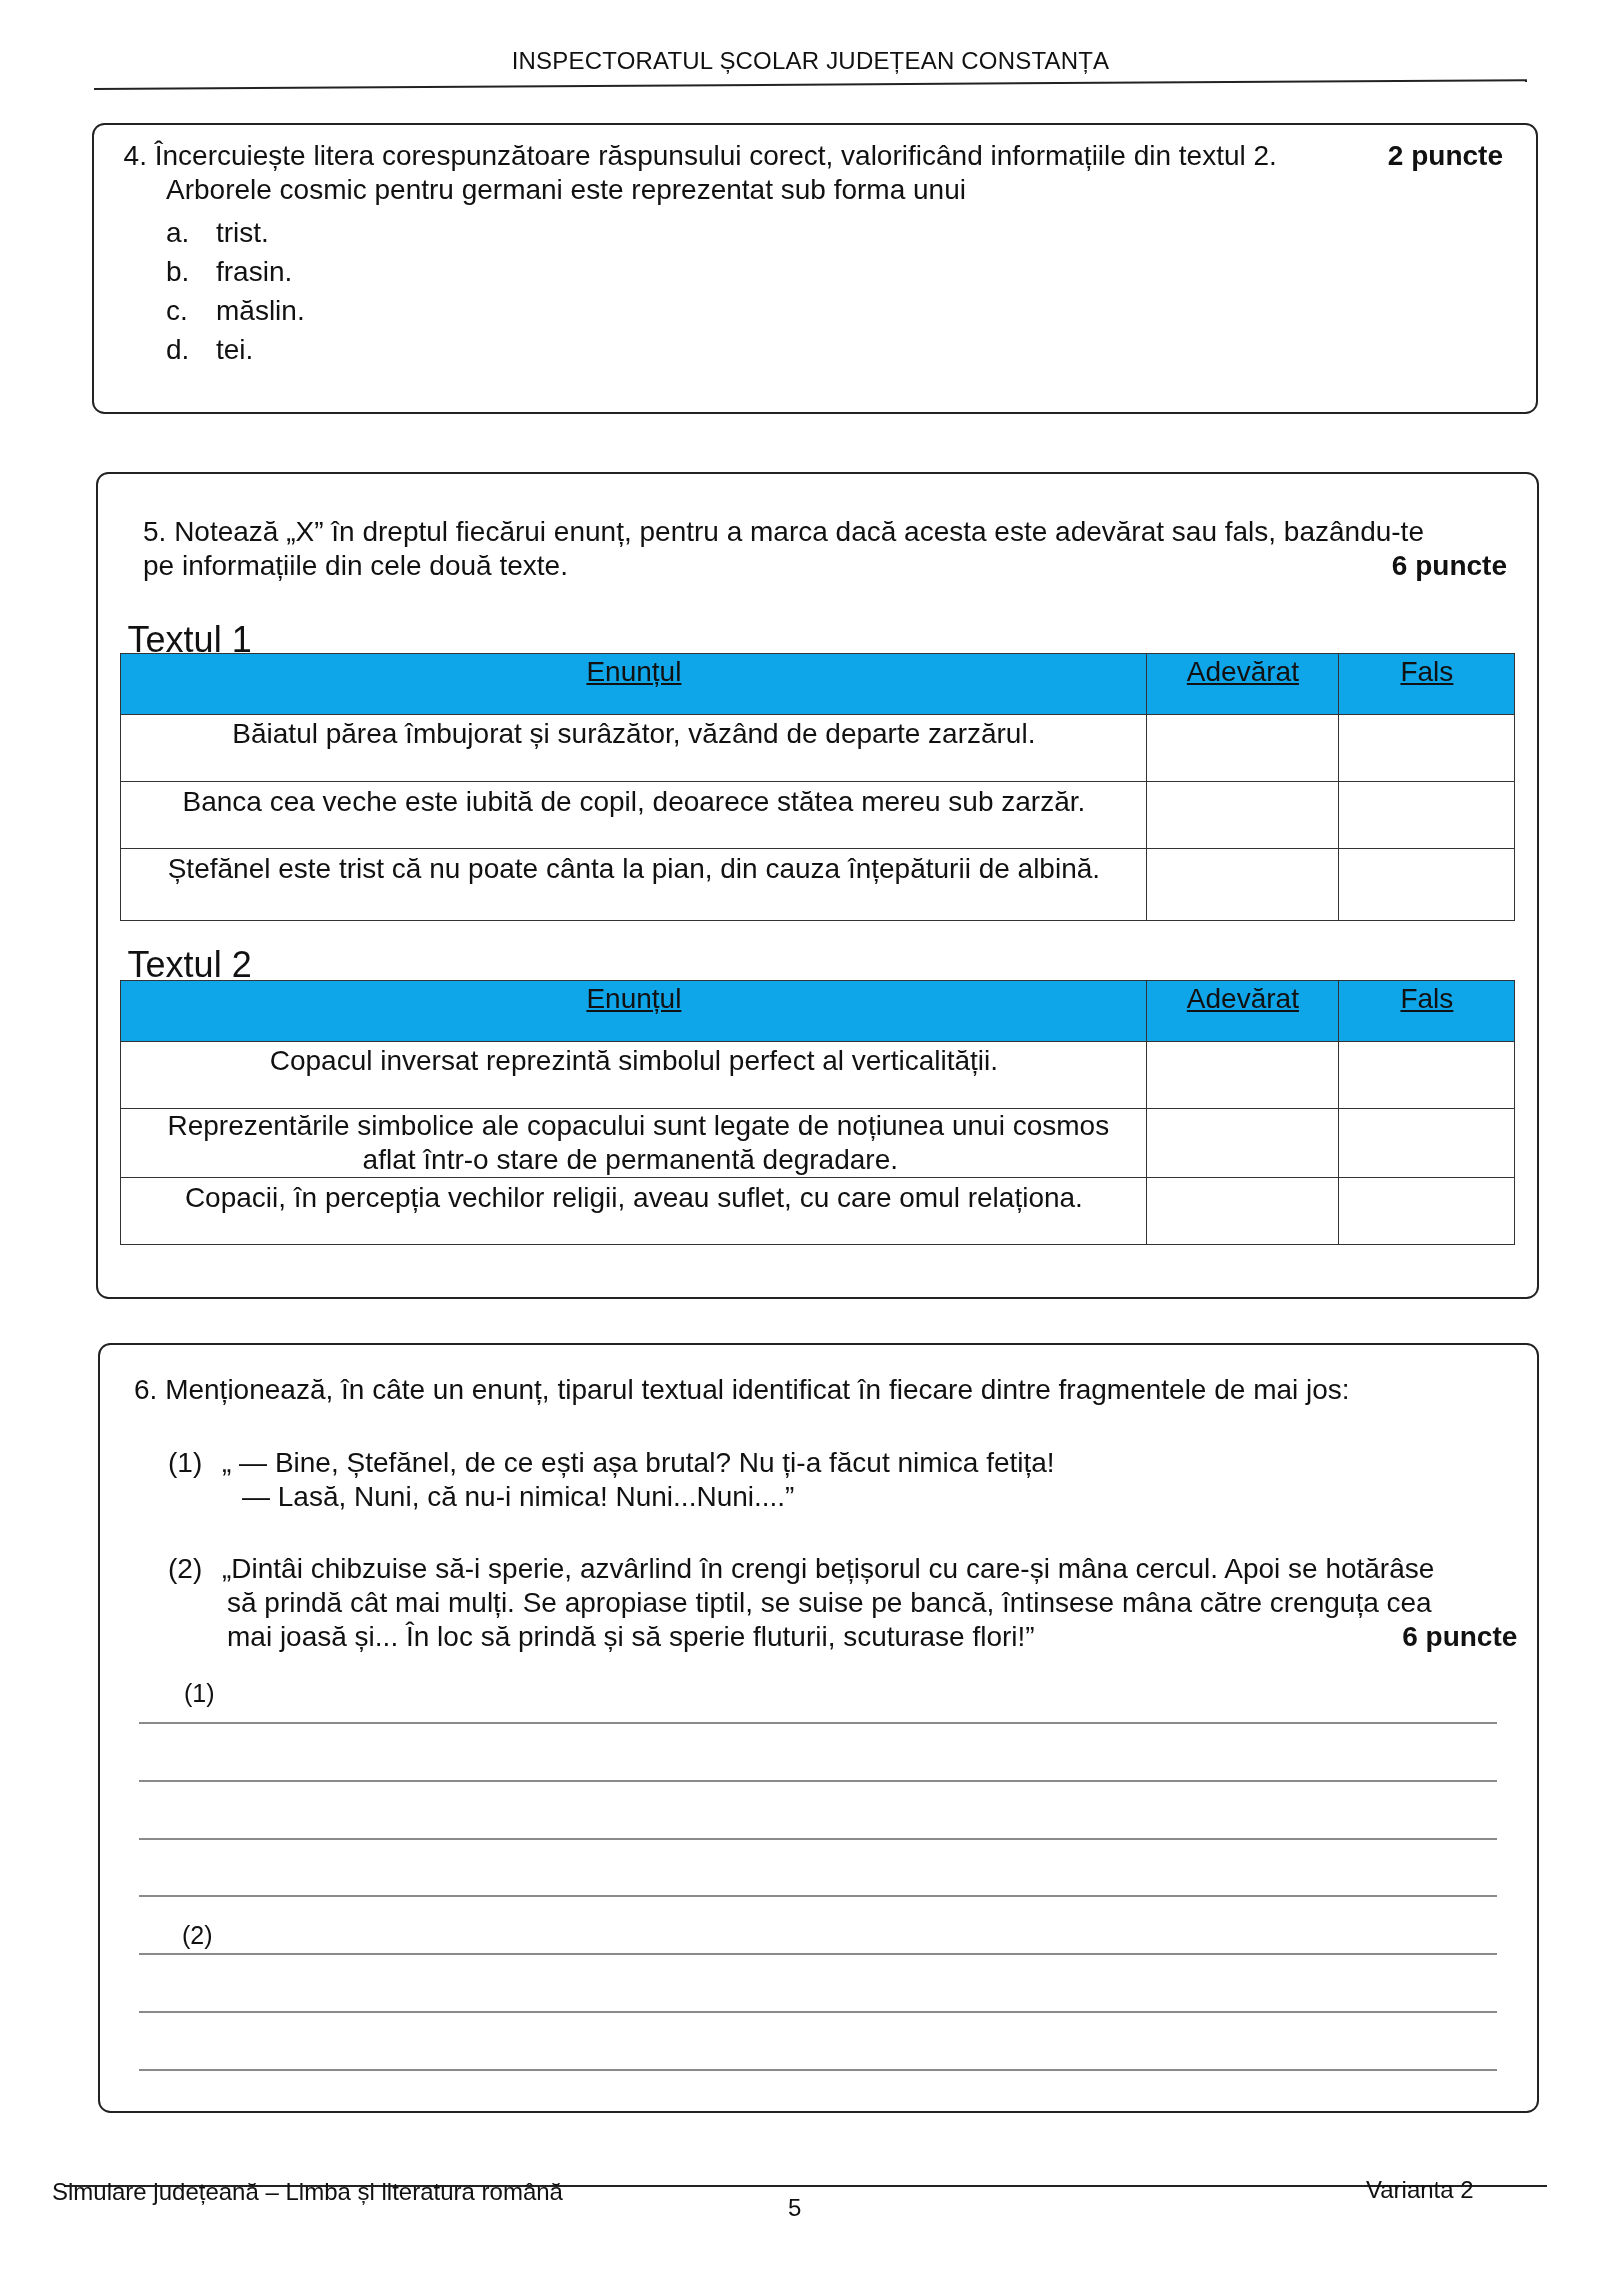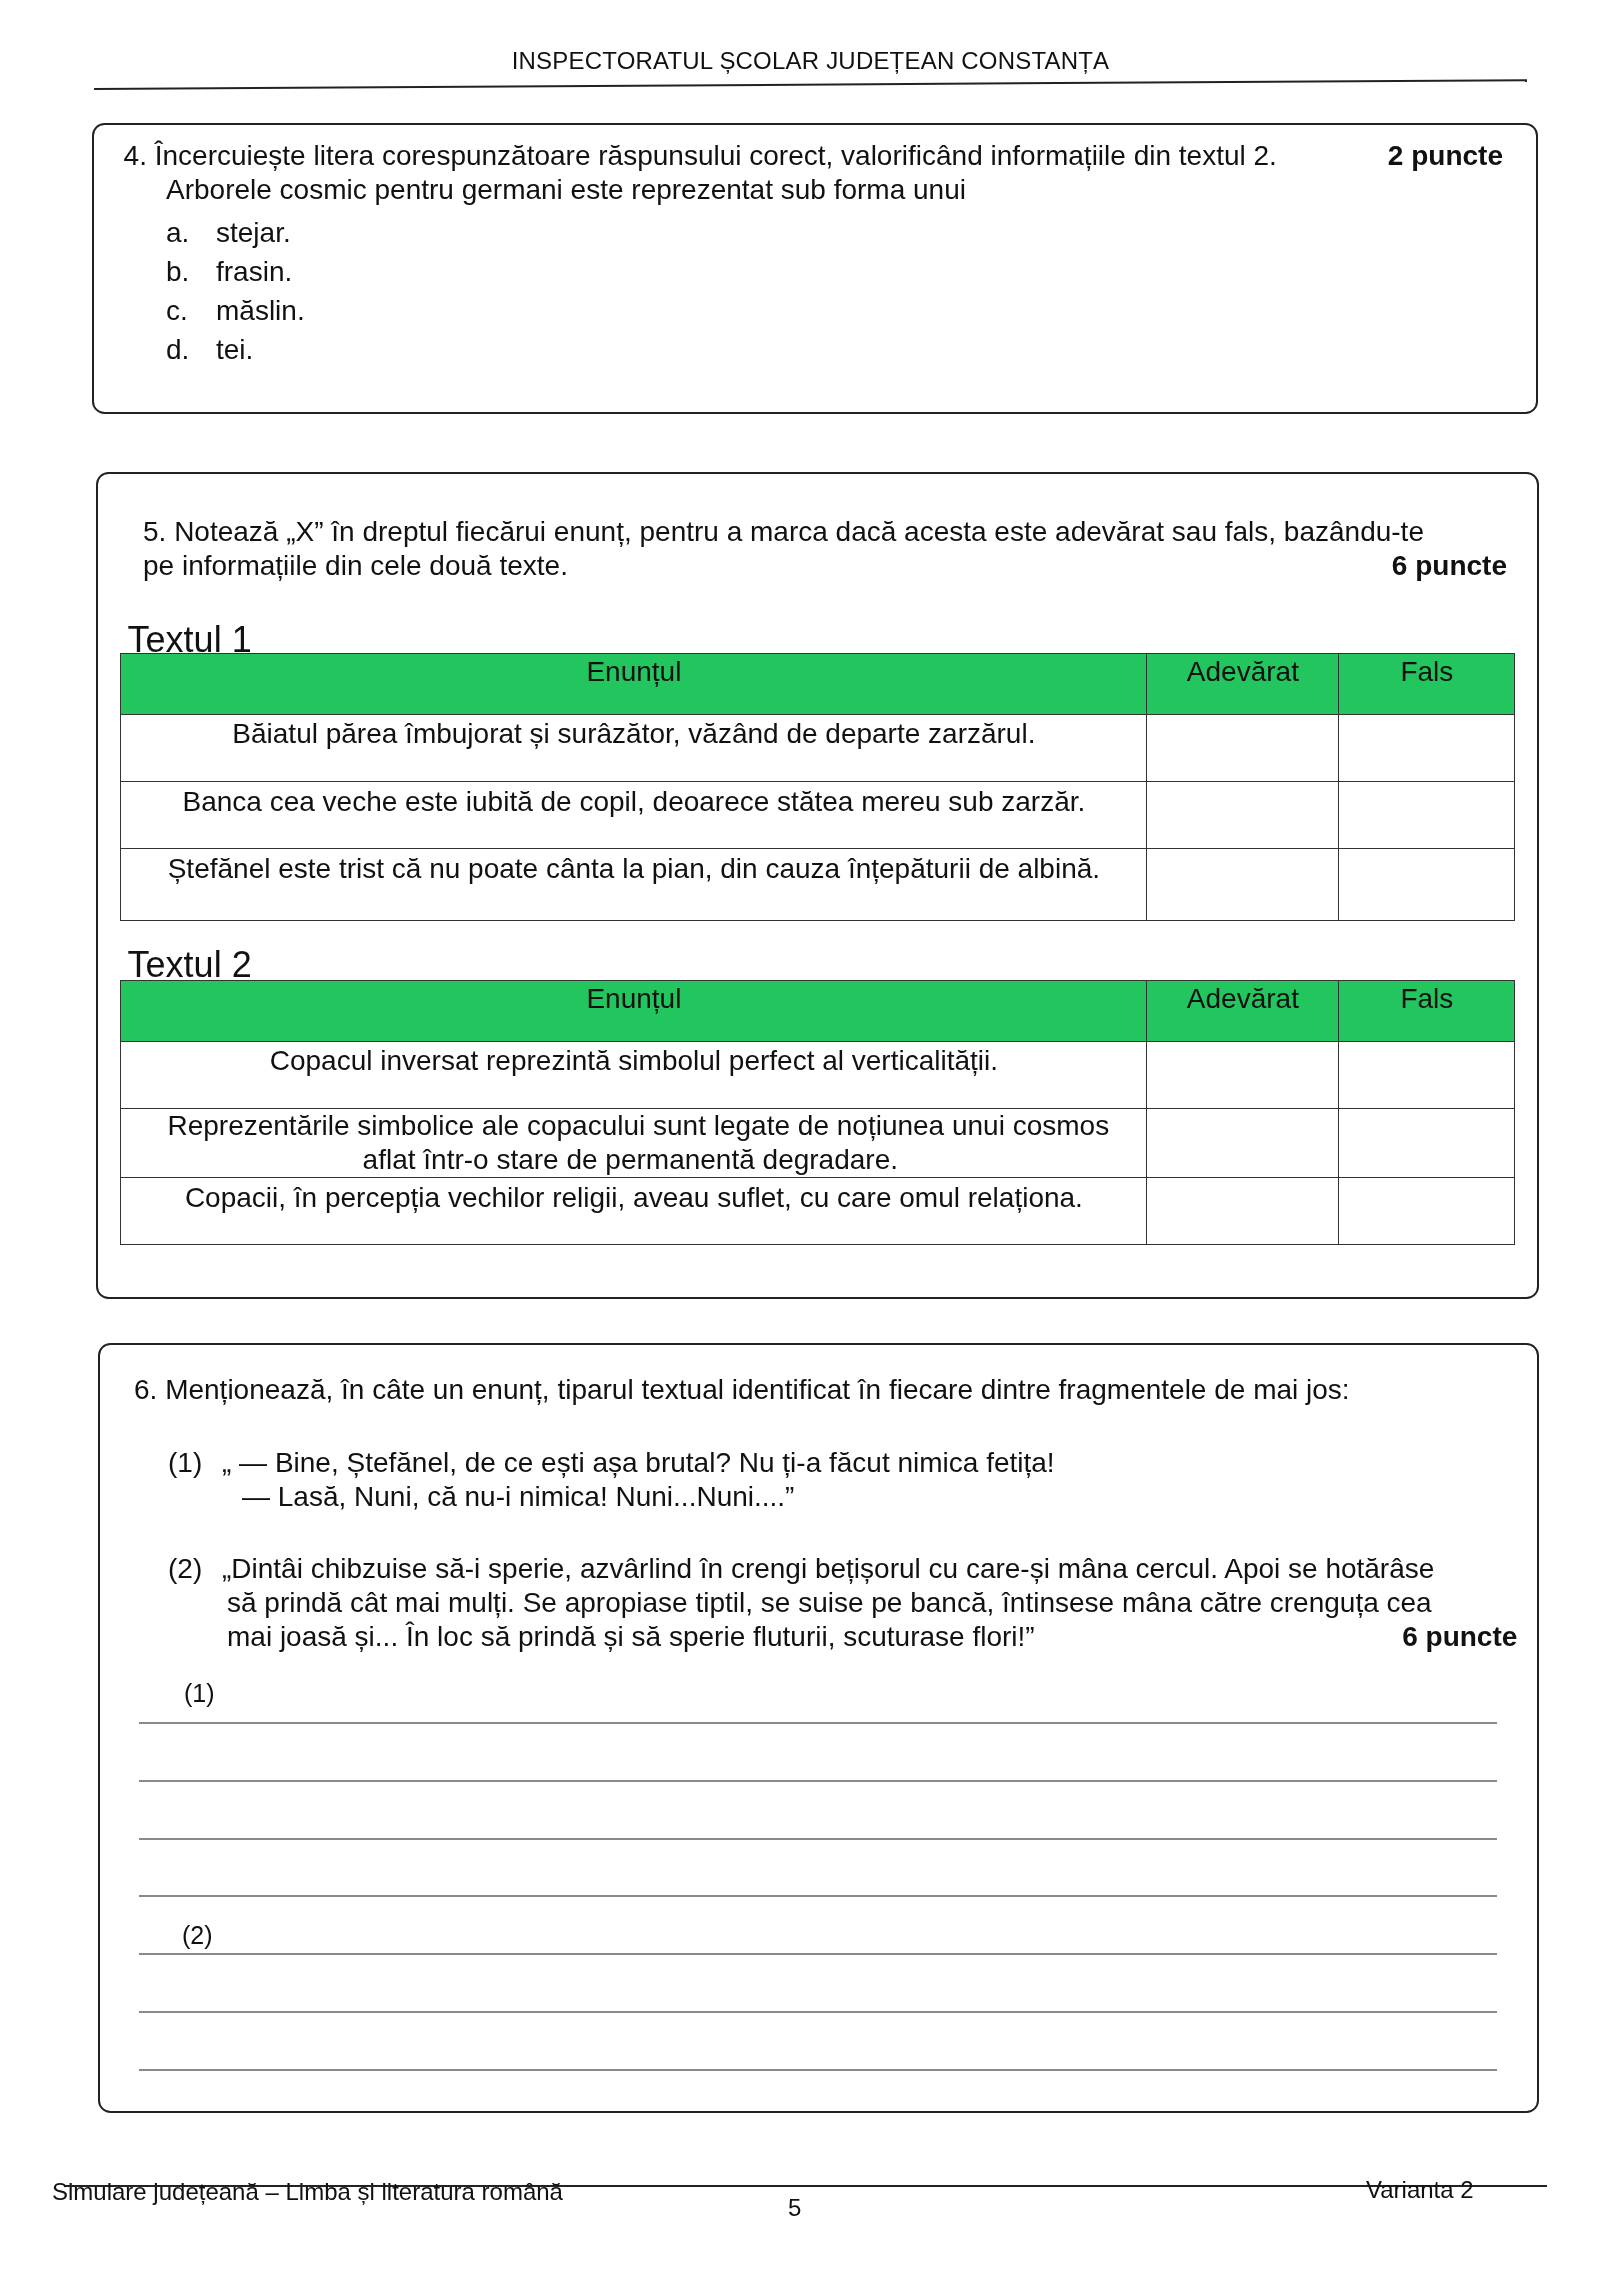--- a/index.html
+++ b/index.html
@@ -23,22 +23,22 @@
   .pts { font-weight: bold; font-size: 28px; }
   .opt { font-size: 28px; line-height: 39px; }
   .opt .letter { display: inline-block; width: 50px; }
   table.tf {
     border-collapse: collapse; font-size: 28px; table-layout: fixed;
   }
   table.tf th, table.tf td {
     border: 1.8px solid #333; vertical-align: top;
   }
   table.tf th {
-    background: #22c55e; font-weight: normal; text-align: center;
-    height: 57px; padding-top: 1.8px;
+    background: #0ea5e9; font-weight: normal; text-align: center;
+    height: 57px; padding-top: 1.8px; text-decoration: underline;
   }
   table.tf td { height: 59px; padding: 3.6px 7.2px; }
   table.tf td.stmt { text-align: center; }
   .textul { font-size: 36px; }
   .frag { font-size: 28px; line-height: 36px; }
   .ans-line {
     left: 139px; width: 1358px; height: 0; border-top: 2.7px solid #8a8a8a;
   }
   .ans-label { font-size: 25px; }
   .footer-rule {
@@ -50,21 +50,21 @@
 <body>
 
 <div class="abs header-title">INSPECTORATUL ȘCOLAR JUDEȚEAN CONSTANȚA</div>
 <div class="abs header-rule"></div>
 
 <div class="abs box" style="left:92px; top:123px; width:1446px; height:291px;">
   <div class="abs q-text" style="left:29.6px; top:12.5px;">4. Încercuiește litera corespunzătoare răspunsului corect, valorificând informațiile din textul 2.</div>
   <div class="abs pts" style="right:33px; top:12.5px; line-height:36px;">2 puncte</div>
   <div class="abs q-text" style="left:72px; top:47px;">Arborele cosmic pentru germani este reprezentat sub forma unui</div>
   <div class="abs" style="left:72px; top:88px;">
-    <div class="opt"><span class="letter">a.</span><span>stejar.</span></div>
+    <div class="opt"><span class="letter">a.</span><span>trist.</span></div>
     <div class="opt"><span class="letter">b.</span><span>frasin.</span></div>
     <div class="opt"><span class="letter">c.</span><span>măslin.</span></div>
     <div class="opt"><span class="letter">d.</span><span>tei.</span></div>
   </div>
 </div>
 
 <div class="abs box" style="left:96px; top:472px; width:1443px; height:827px;">
   <div class="abs q-text" style="left:45px; top:40px; white-space:nowrap;">5. Notează „X” în dreptul fiecărui enunț, pentru a marca dacă acesta este adevărat sau fals, bazându-te</div>
   <div class="abs q-text" style="left:45px; top:74px;">pe informațiile din cele două texte.</div>
   <div class="abs pts" style="right:30px; top:74px; line-height:36px;">6 puncte</div>

